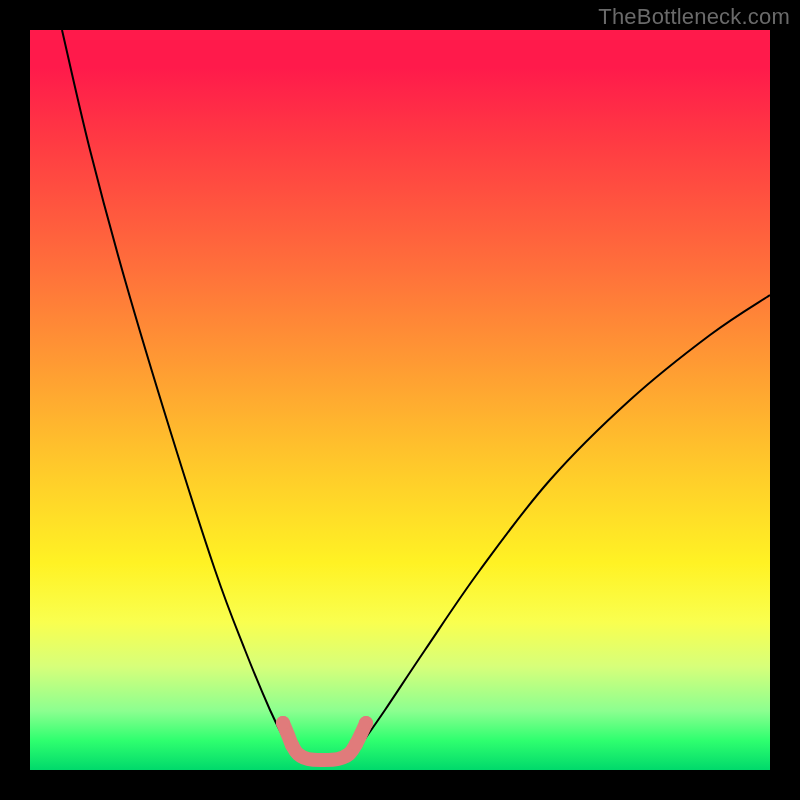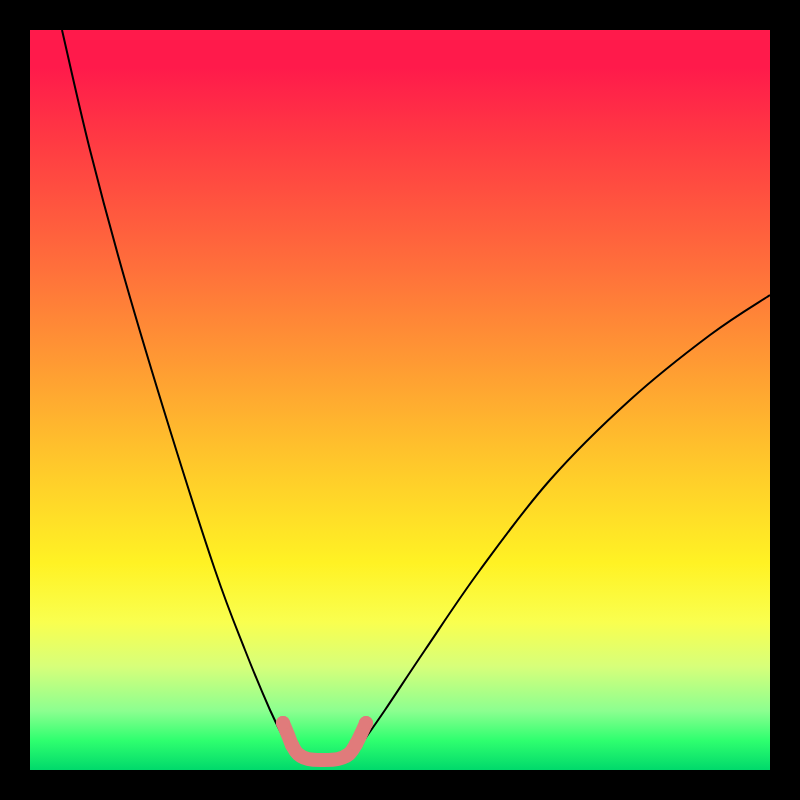--- a/index.html
+++ b/index.html
@@ -56,20 +56,21 @@
     top: 0;
     left: 0;
     width: 740px;
     height: 740px;
   }
 </style>
 </head>
 <body>
 
 <div class="frame">
+  <div class="watermark">TheBottleneck.com</div>
   <div class="plot">
     <svg class="curves" viewBox="0 0 740 740" preserveAspectRatio="none">
       <g>
           <path d="M 32 0 C 37.04 21.599999999999998, 48.66 75, 60 120 C 71.34 165, 80.6 199.6, 95 250 C 109.4 300.4, 123.8 347.8, 140 400 C 156.2 452.2, 171.5 500.4, 185 540 C 198.5 579.6, 205.1 594.8, 215 620 C 224.9 645.2, 232.8 663.8, 240 680 C 247.2 696.2, 251.04 702.44, 255 710 C 258.96 717.56, 260.74 719.84, 262 722" fill="none" stroke="#000000" stroke-width="2" stroke-linecap="butt" stroke-linejoin="round"></path>
           <path d="M 325 722 C 326.62 719.84, 328.6 717.56, 334 710 C 339.4 702.44, 344.02 696.2, 355 680 C 365.98 663.8, 377.9 645.2, 395 620 C 412.1 594.8, 427.5 570.6, 450 540 C 472.5 509.4, 493 480.6, 520 450 C 547 419.4, 571.2 396.1, 600 370 C 628.8 343.9, 654.8 323.9, 680 305 C 705.2 286.1, 729.2 272.2, 740 265" fill="none" stroke="#000000" stroke-width="2" stroke-linecap="butt" stroke-linejoin="round"></path>
           <path d="M 253 693 C 253.9 695.16, 256.38 701.04, 258 705 C 259.62 708.96, 260.2 711.58, 262 715 C 263.8 718.42, 265.12 721.48, 268 724 C 270.88 726.52, 273.5 727.92, 278 729 C 282.5 730.08, 287.6 730, 293 730 C 298.4 730, 303.32 730.08, 308 729 C 312.68 727.92, 315.76 726.7, 319 724 C 322.24 721.3, 323.84 717.6, 326 714 C 328.16 710.4, 329.2 707.78, 331 704 C 332.8 700.22, 335.1 694.98, 336 693" fill="none" stroke="#e07b7b" stroke-width="14" stroke-linecap="round" stroke-linejoin="round"></path>
           <circle cx="253" cy="693" r="7" fill="#e07b7b"></circle>
           <circle cx="262" cy="715" r="7" fill="#e07b7b"></circle>
           <circle cx="326" cy="714" r="7" fill="#e07b7b"></circle>
           <circle cx="336" cy="693" r="7" fill="#e07b7b"></circle>

